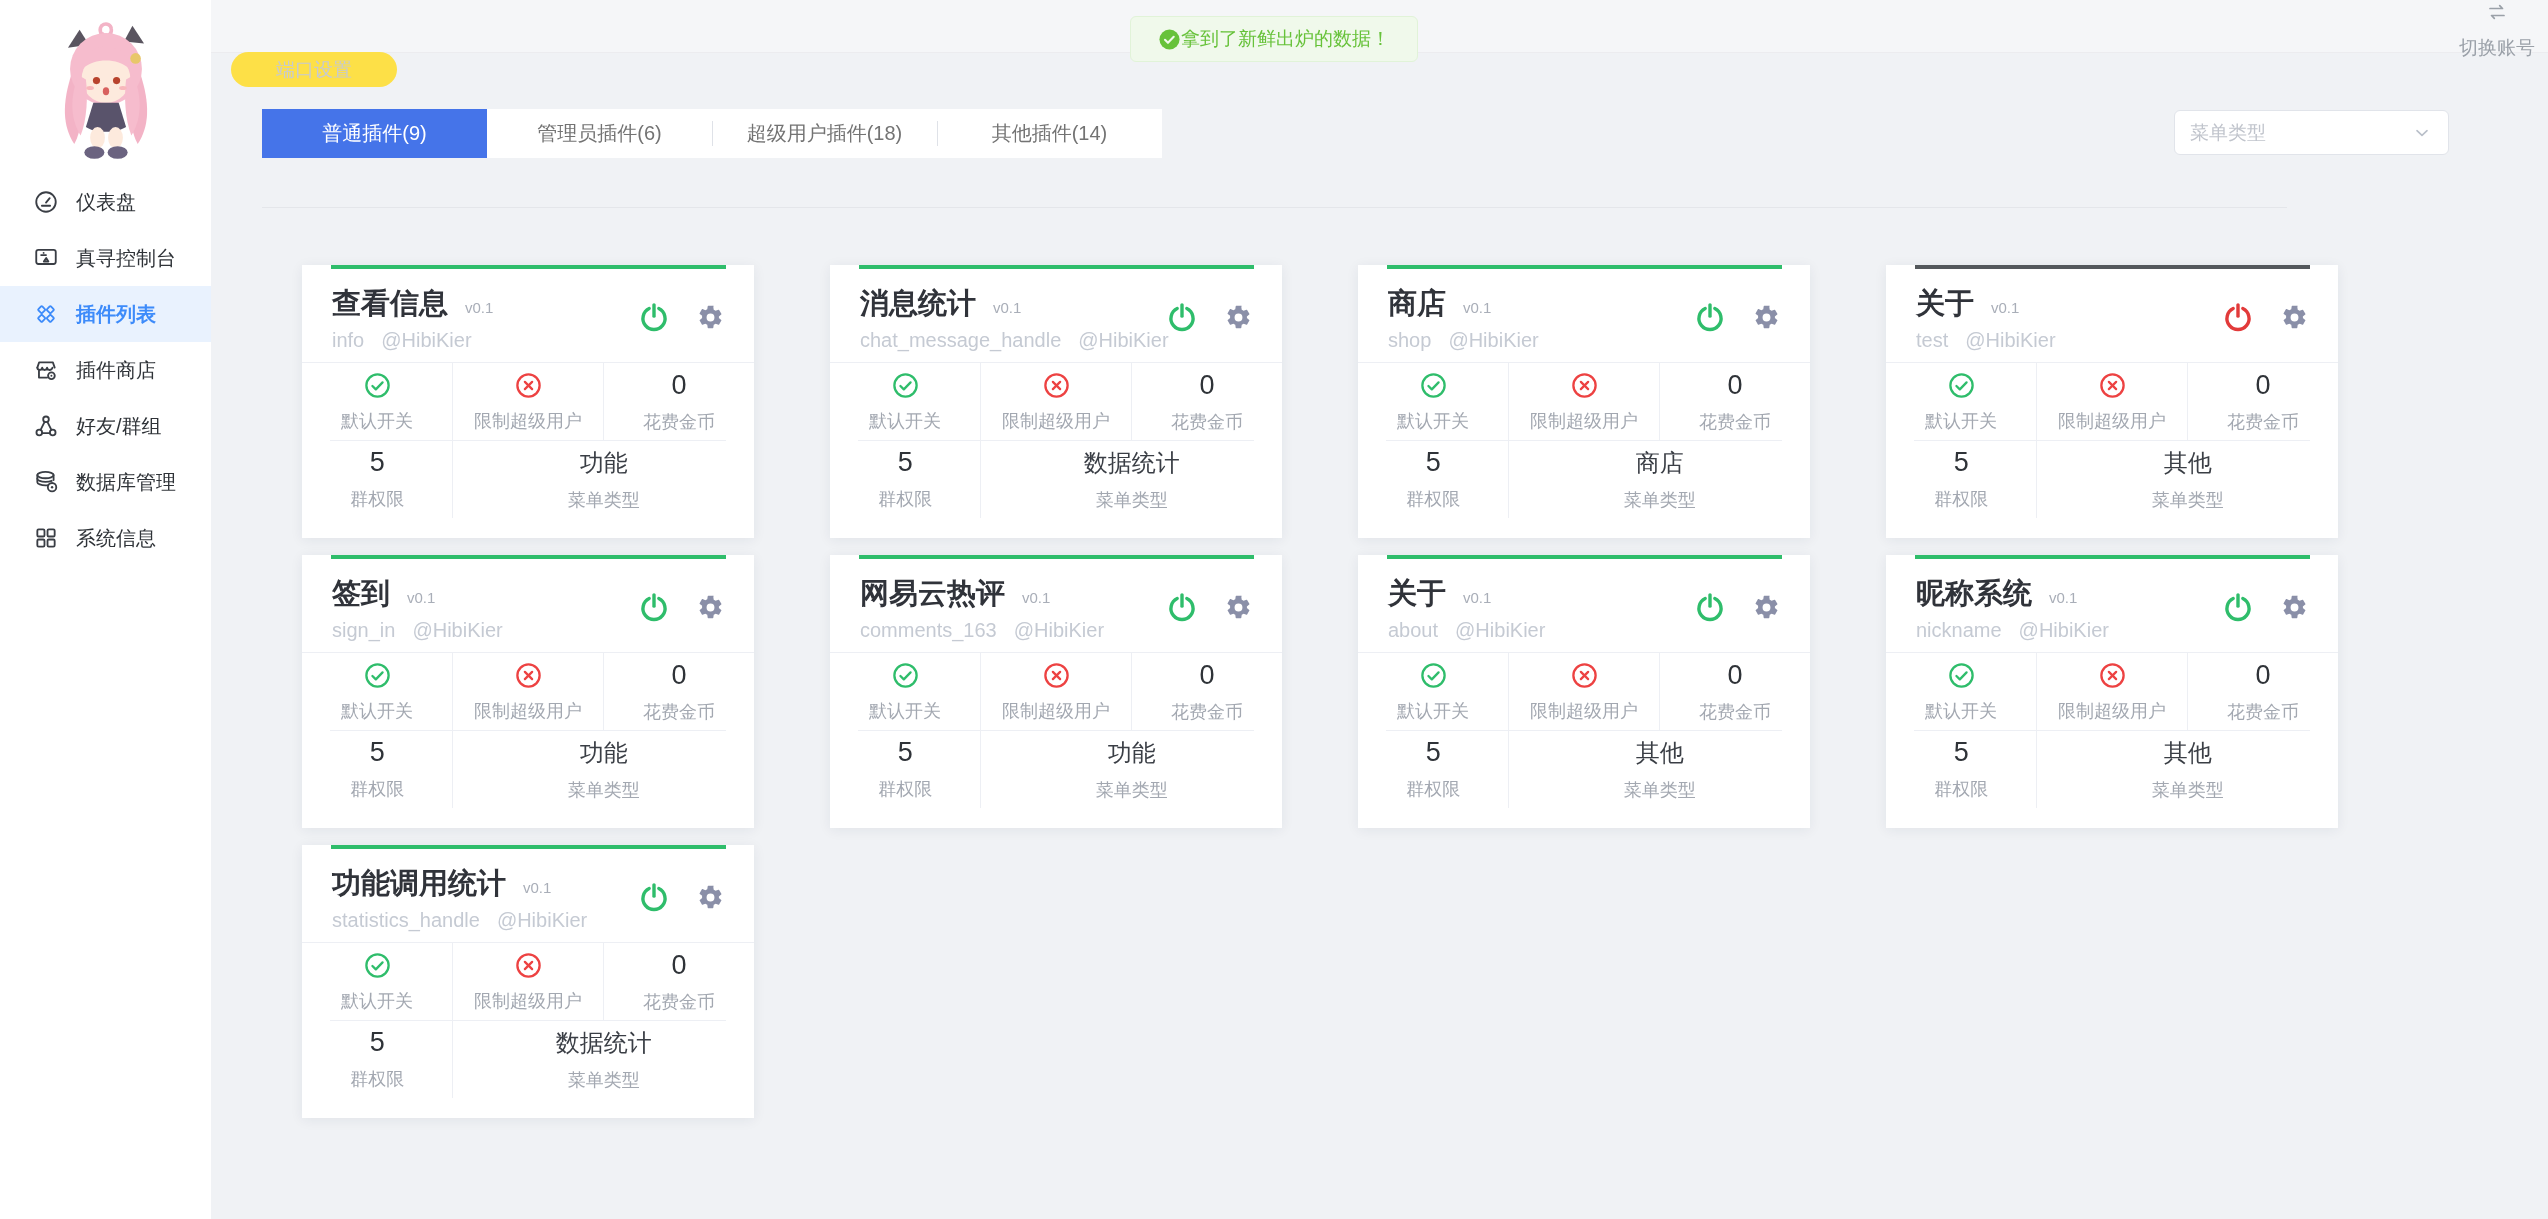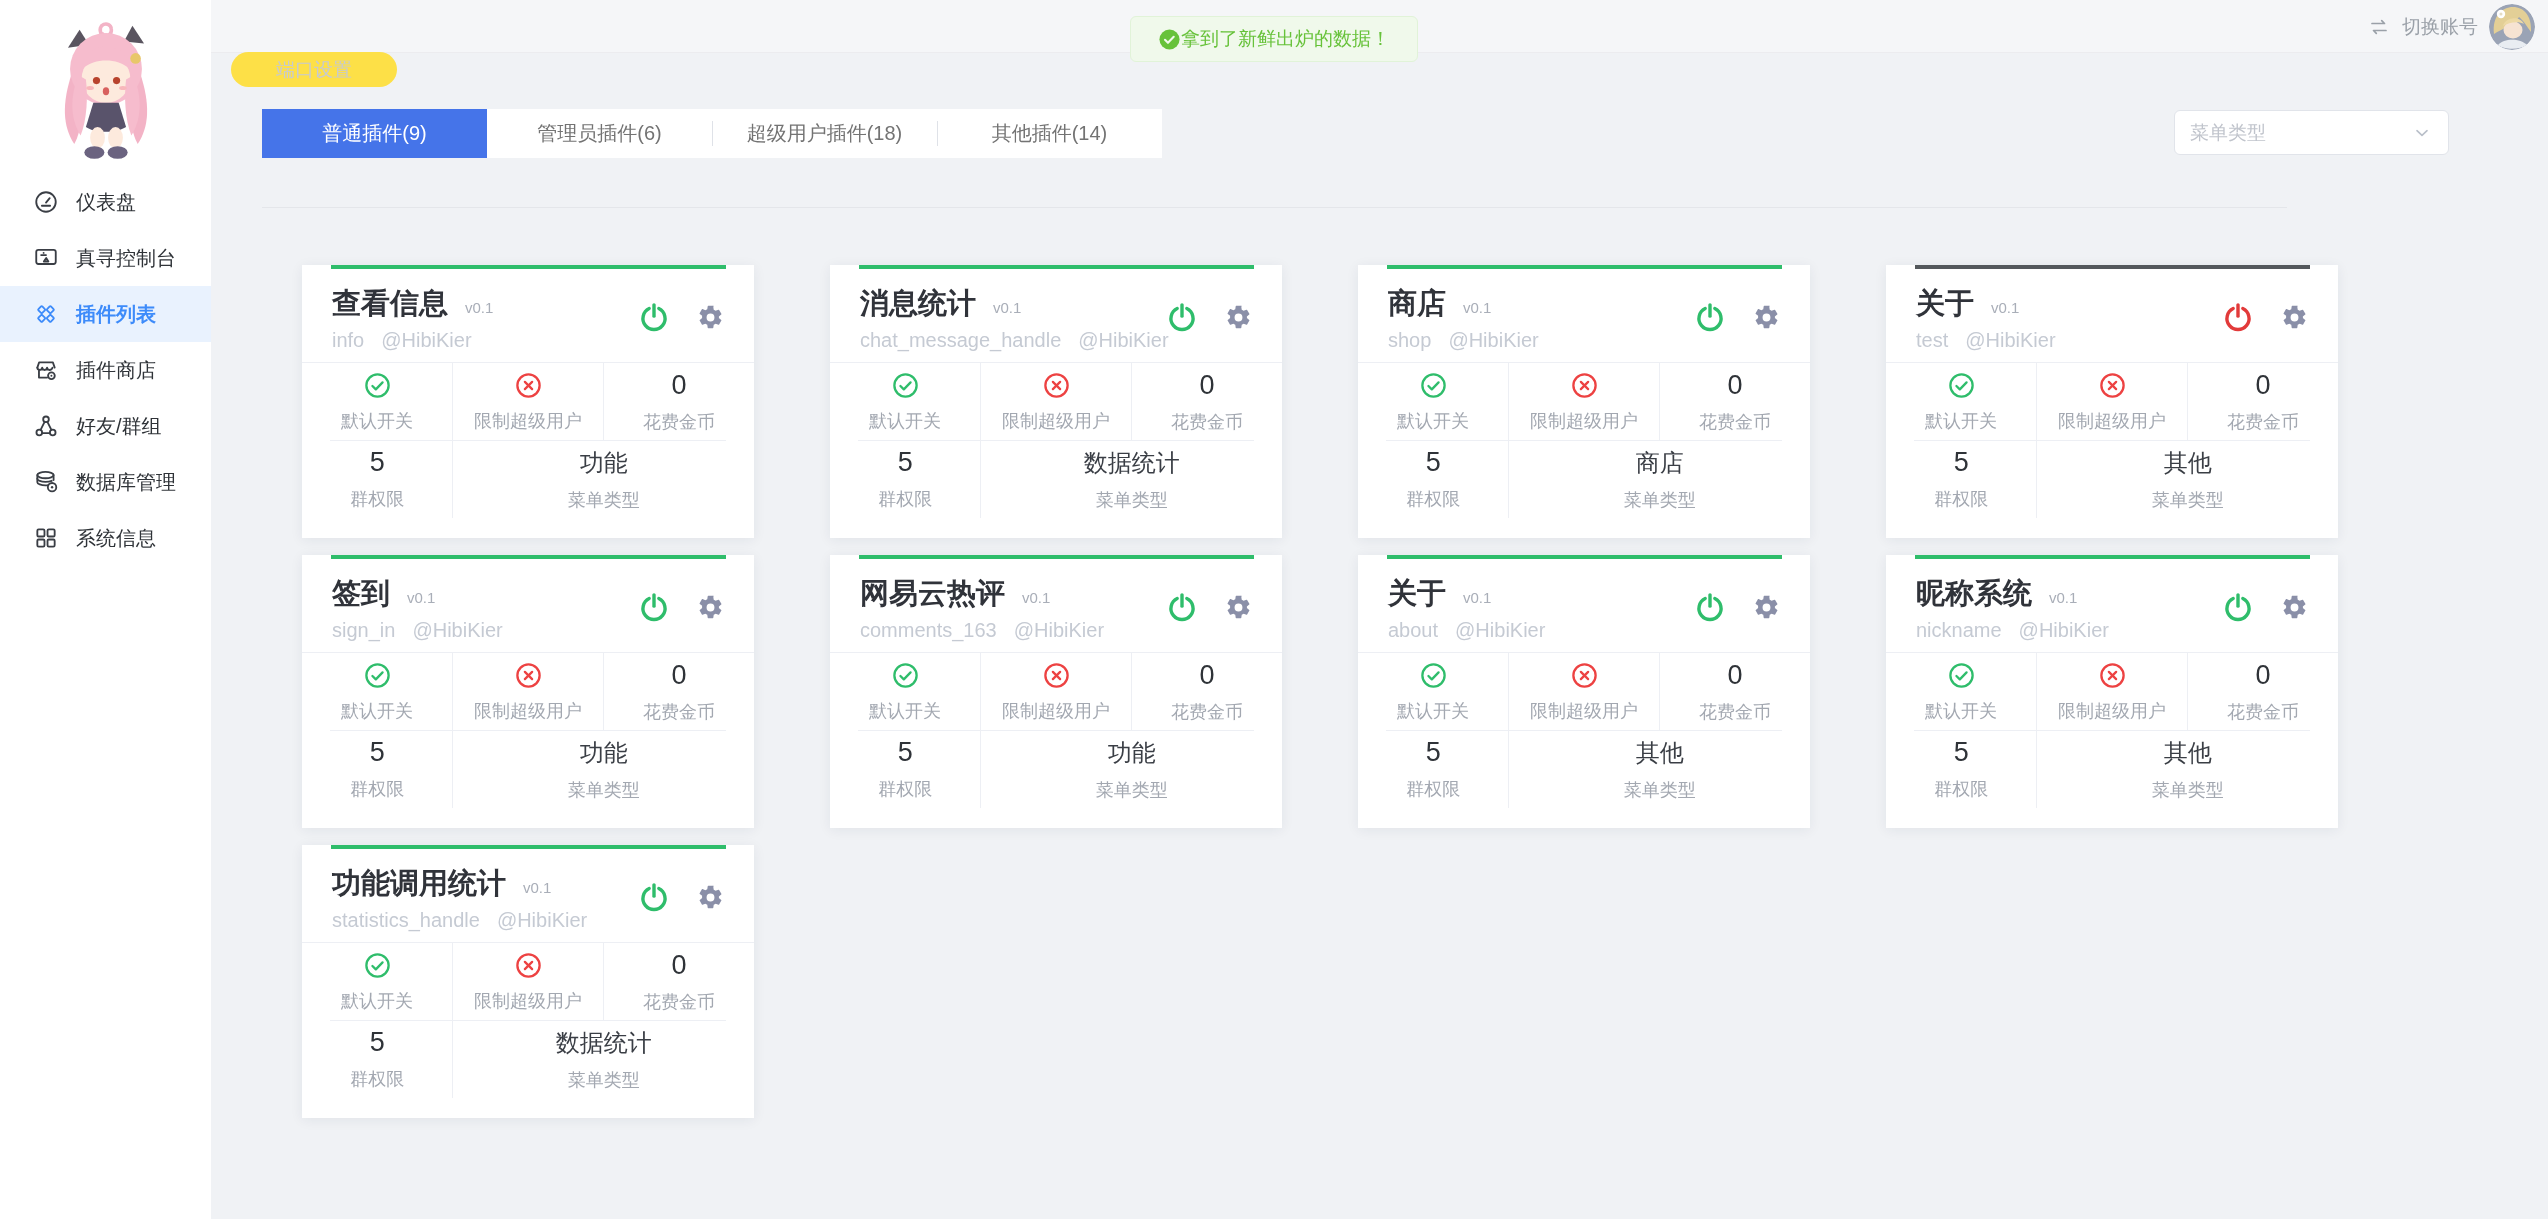--- a/index.html
+++ b/index.html
@@ -25,21 +25,21 @@
   
   .topbar { position:absolute; left:211px; top:0; right:0; height:53px;
             background:#f5f6f8; border-bottom:1px solid #ececef; }
   .port-input { position:absolute; left:20px; top:9px; width:166px; height:35px;
                 border:none; outline:none; border-radius:18px; background:#fde047;
                 font-size:19px; text-align:center; color:#606266;
                 font-family:inherit;margin-top:43px; }
   .port-input::placeholder { color:#c6cad1; }
   .account { position:absolute; right:13px; top:0; height:53px; display:flex;
              align-items:center; gap:11px; color:#9aa0a8; font-size:19px;
-             cursor:pointer; }
+             cursor:pointer;flex-direction:column; }
   .swap-ic { width:24px; height:24px; color:#9aa0a8; }
   .avatar { width:46px; height:46px; border-radius:50%; overflow:hidden; }
 
   
   .toast { position:absolute; top:16px; left:50%; transform:translateX(-50%);
            height:46px; padding:0 27px; background:#f0f9eb;
            border:1px solid #e1f3d8; border-radius:6px; display:flex;
            align-items:center; gap:0; color:#67c23a; font-size:19px;
            z-index:9; }
   .toast-ic { width:23px; height:23px; }

